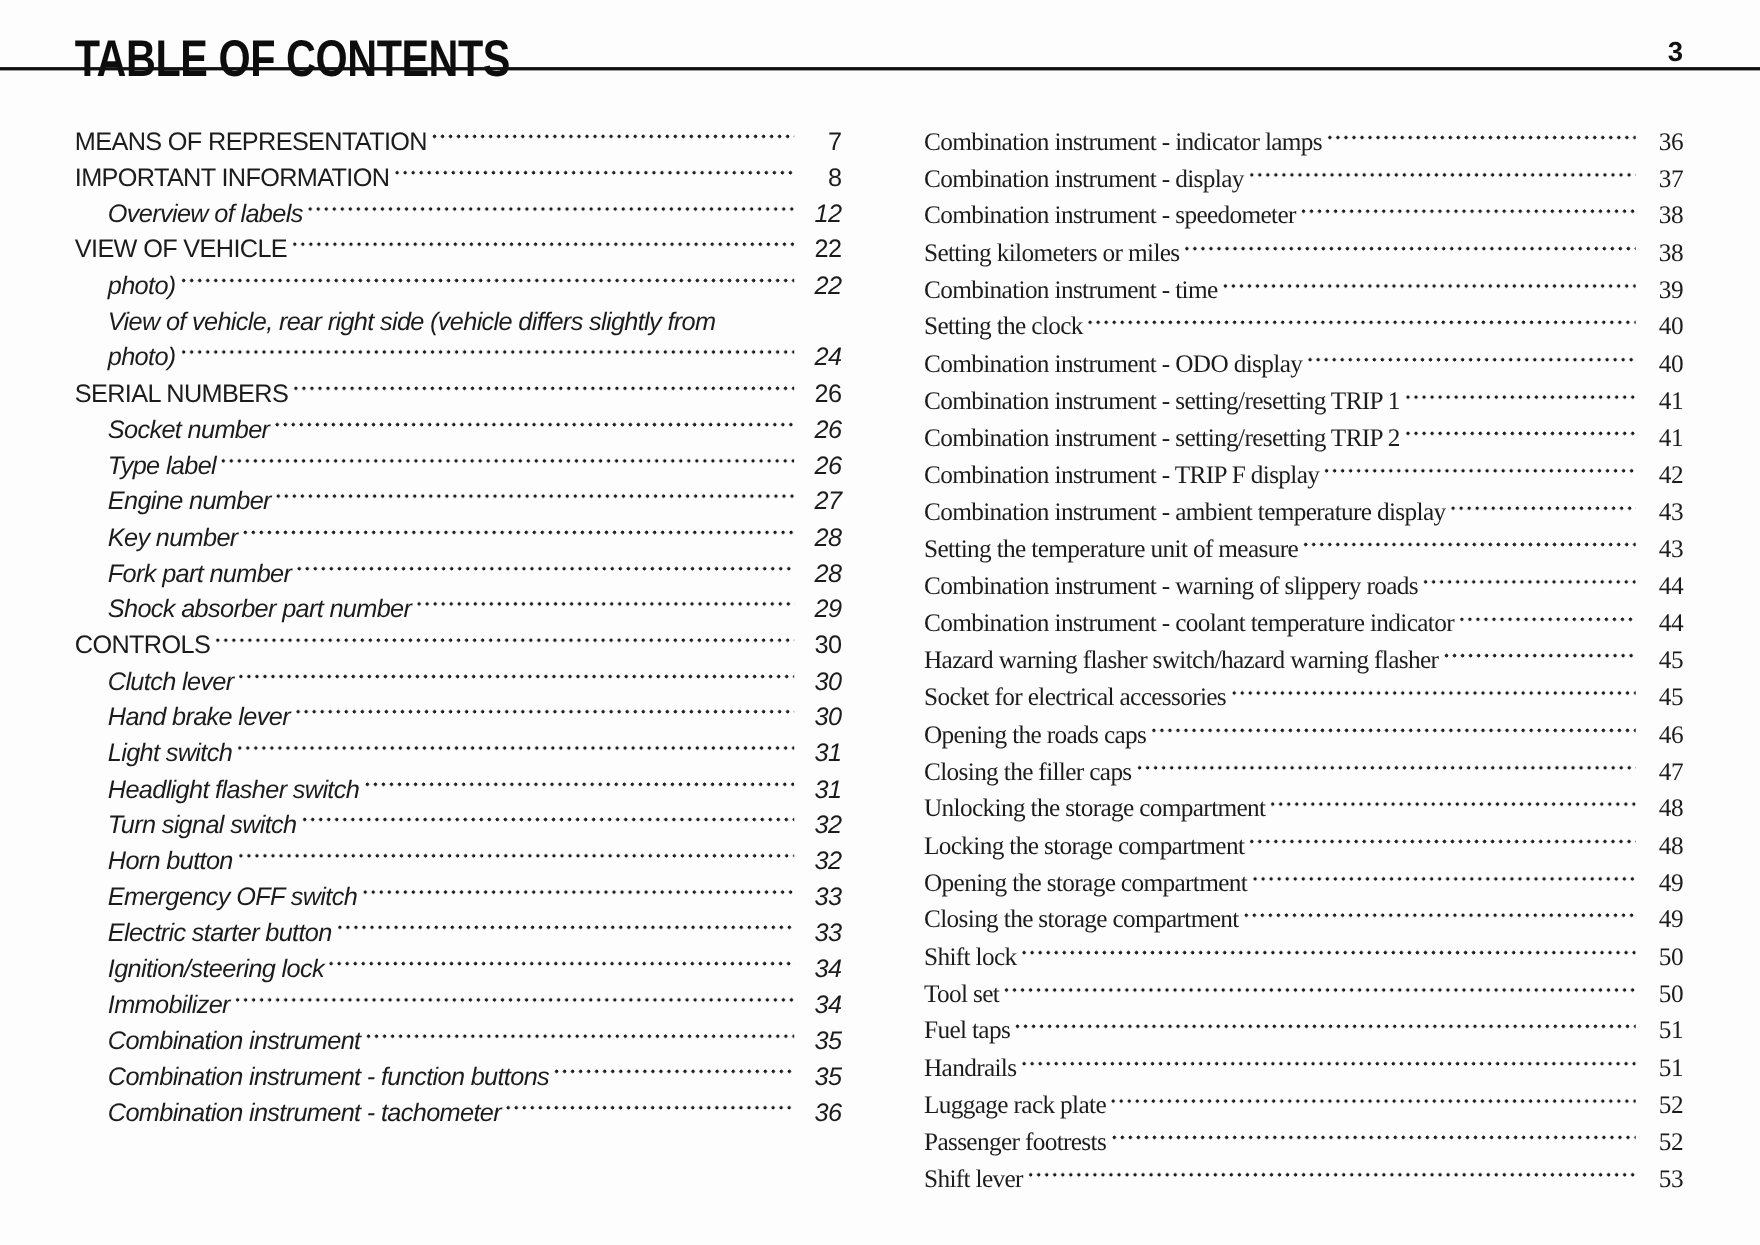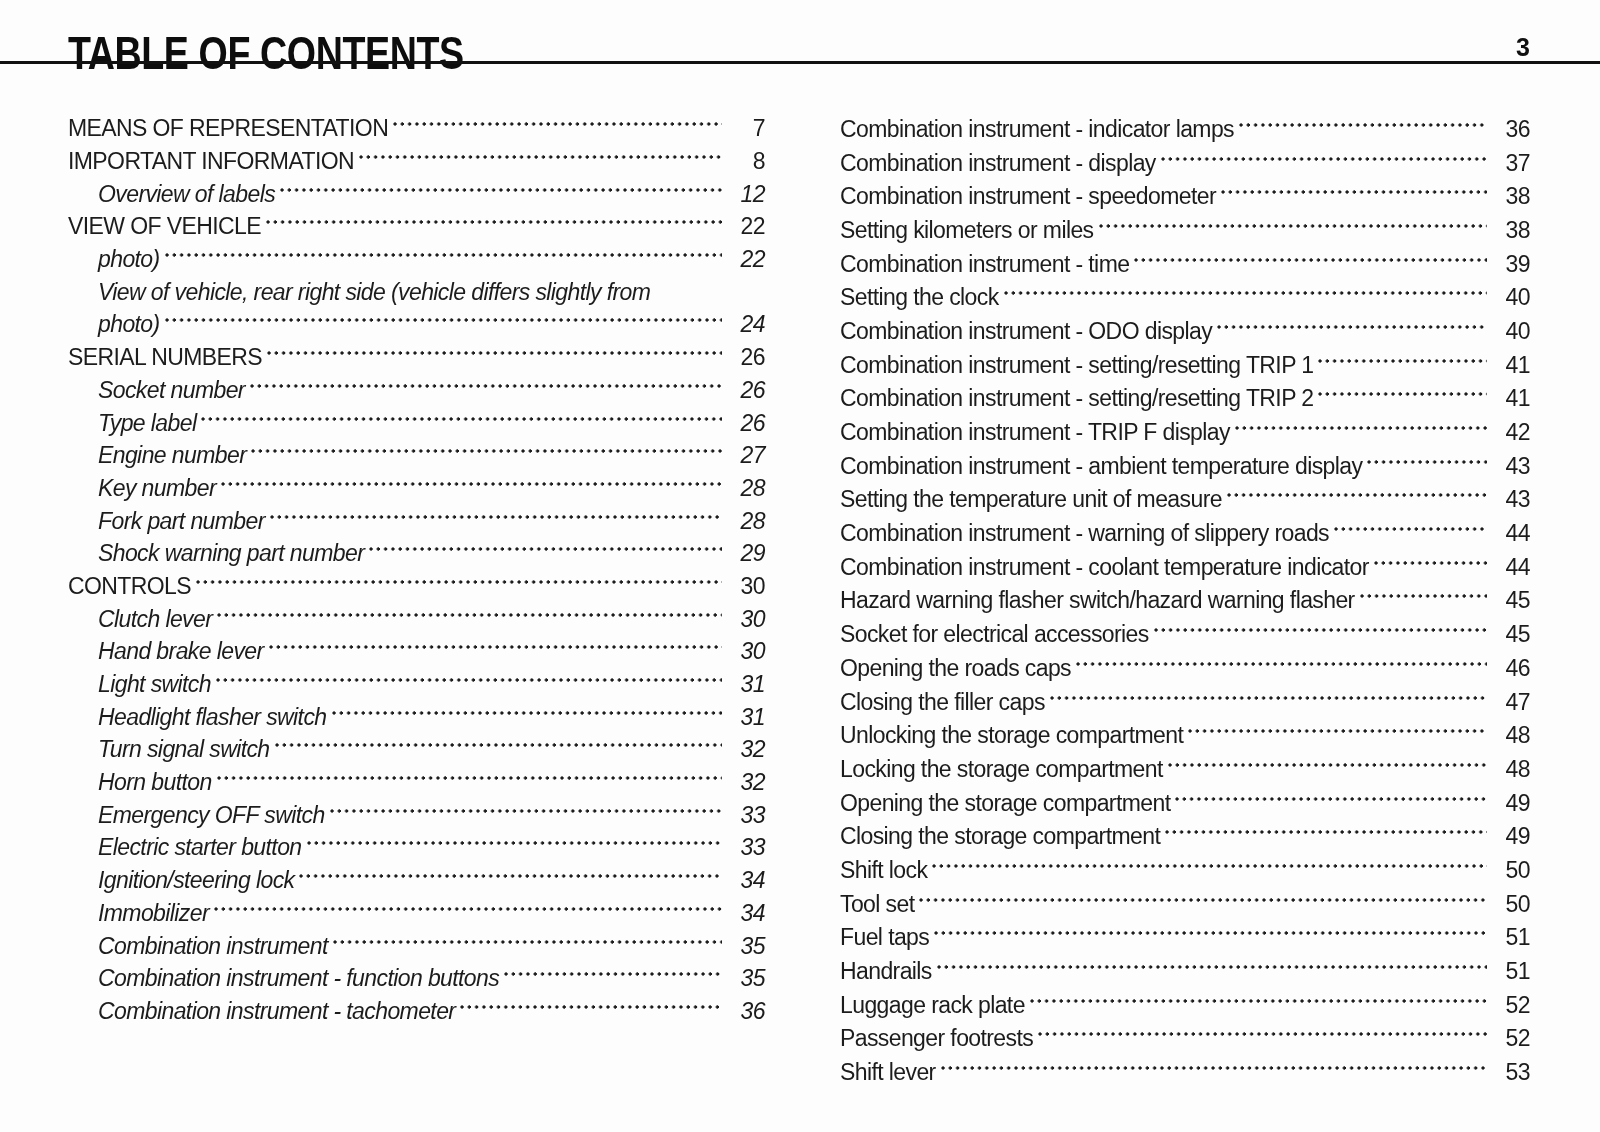--- a/index.html
+++ b/index.html
@@ -53,21 +53,21 @@
   .columns {
     position: absolute;
     top: 112px;
     left: 68px;
     right: 70px;
     display: flex;
     gap: 75px;
   }
   .col { --rowh: 32.7px; }
   .col.left  { width: 697px; }
-  .col.right { width: 690px; --rowh: 33.7px; }
+  .col.right { width: 690px; font-family: Liberation Serif, serif; --rowh: 33.7px; }
 
   .toc-line {
     display: flex;
     align-items: center;
     height: var(--rowh);
   }
   .sub .toc-line { padding-left: 30px; font-style: italic; }
   .label {
     font-size: 23px;
     line-height: 30px;
@@ -185,21 +185,21 @@
         </div>
         <div class="toc-entry sub">
           <div class="toc-line">
             <span class="label">Fork part number</span>
             <span class="dots"></span>
             <span class="pagenum">28</span>
           </div>
         </div>
         <div class="toc-entry sub">
           <div class="toc-line">
-            <span class="label">Shock warning part number</span>
+            <span class="label">Shock absorber part number</span>
             <span class="dots"></span>
             <span class="pagenum">29</span>
           </div>
         </div>
         <div class="toc-entry top">
           <div class="toc-line">
             <span class="label">CONTROLS</span>
             <span class="dots"></span>
             <span class="pagenum">30</span>
           </div>

